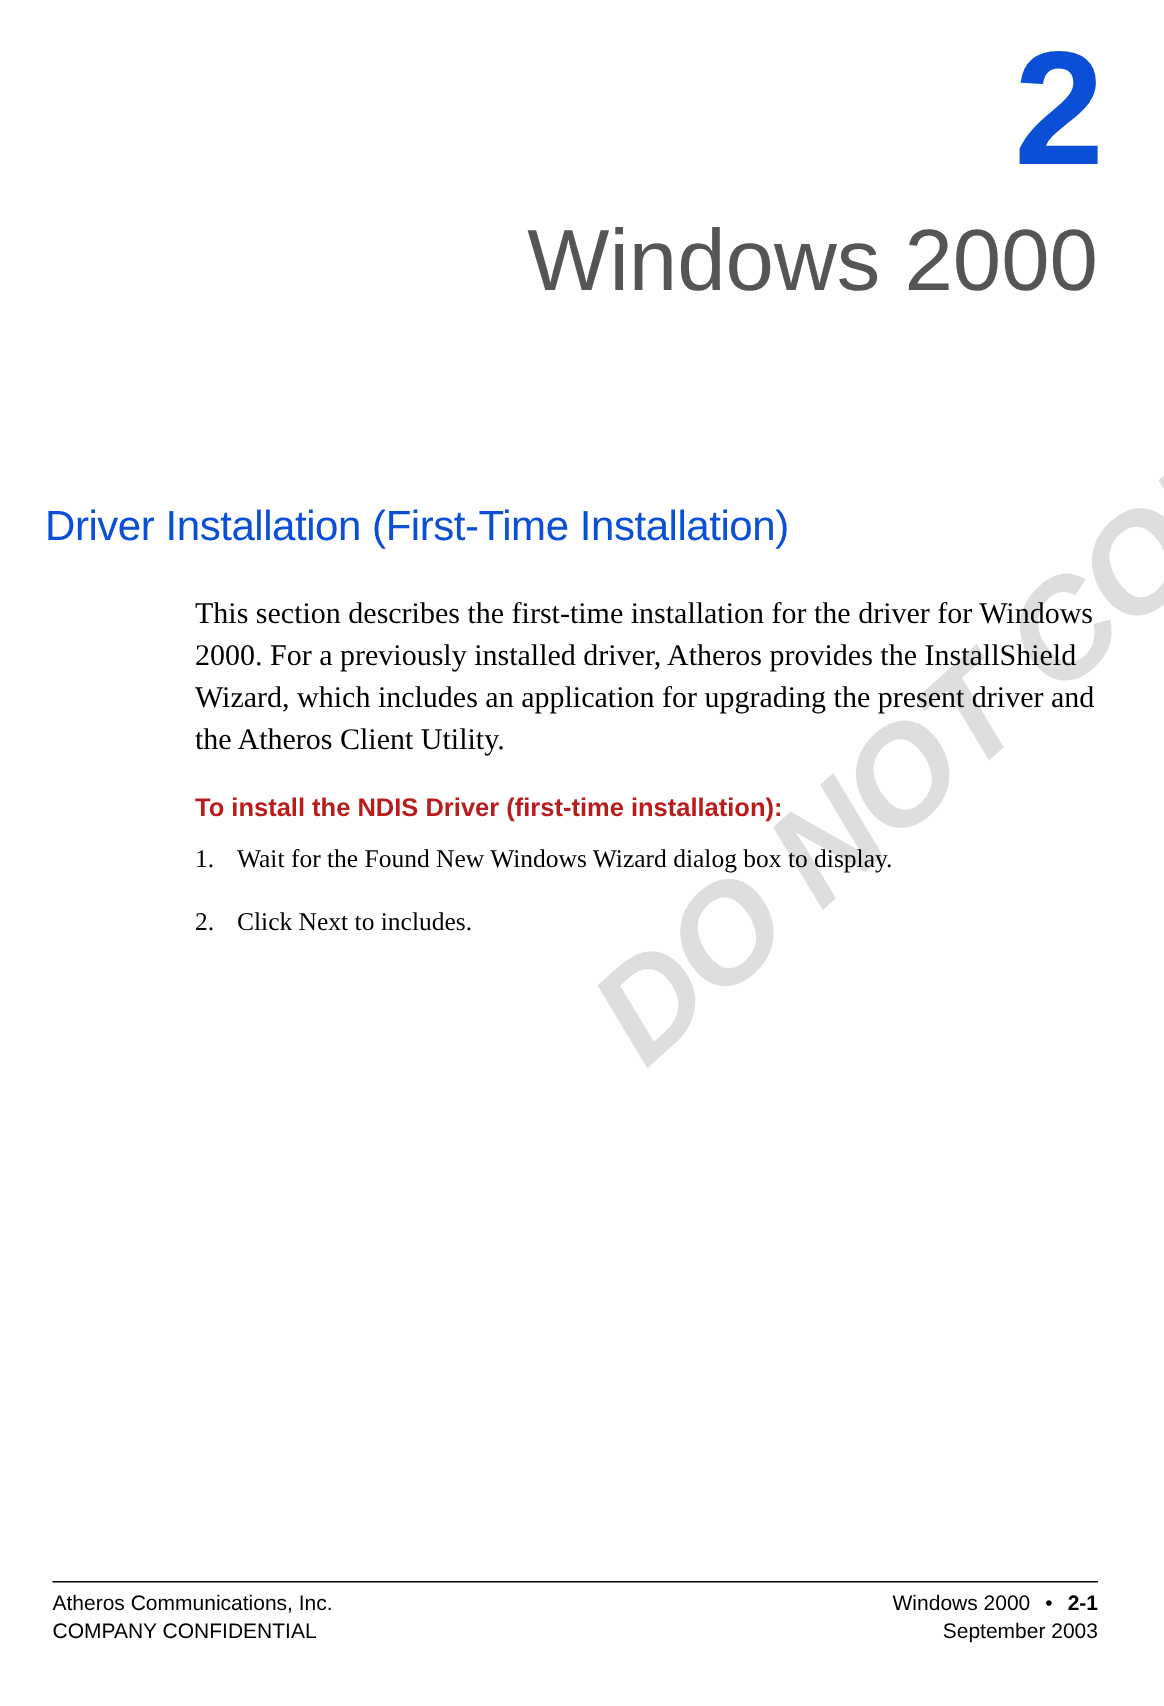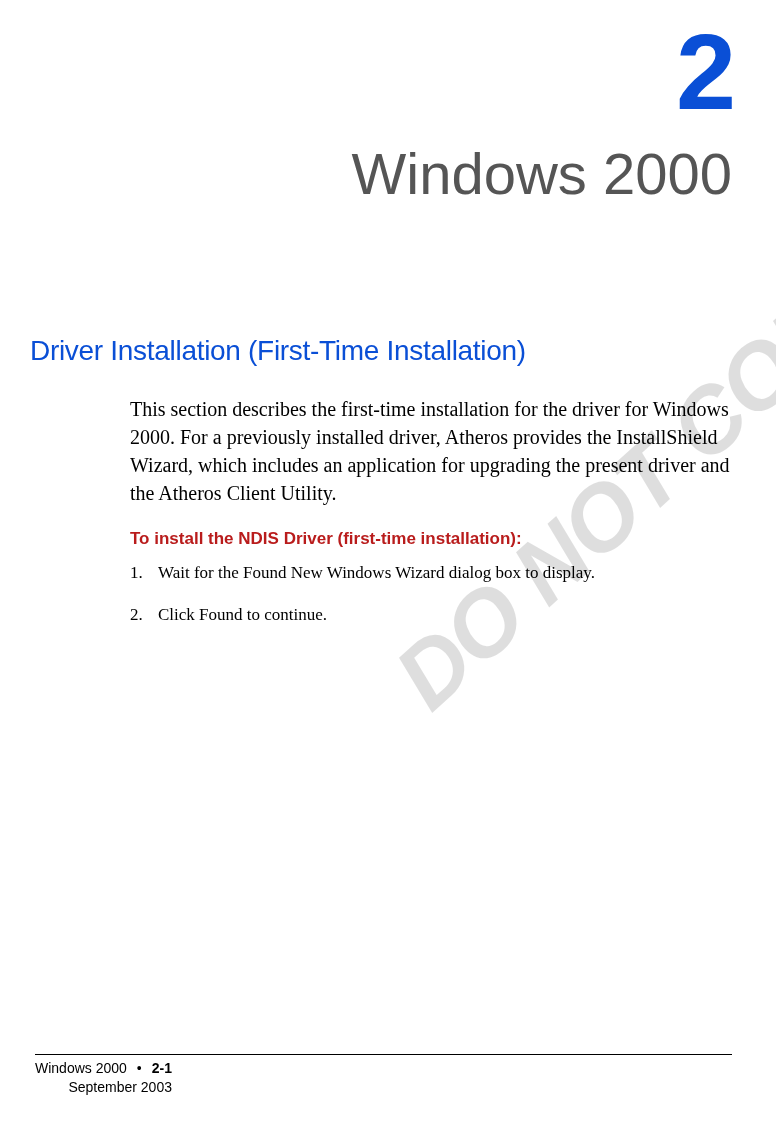--- a/index.html
+++ b/index.html
@@ -145,25 +145,29 @@
     <div class="sub-heading">To install the NDIS Driver (first-time installation):</div>
 
 
     <div class="step">
       <span class="step-num">1.</span>
       <span>Wait for the Found New Windows Wizard dialog box to display.</span>
     </div>
 
     <div class="step">
       <span class="step-num">2.</span>
-      <span>Click Found to continue.</span>
+      <span>Click Next to includes.</span>
     </div>
   </div>
 
   <div class="footer">
+    <div class="footer-left">
+      <div>Atheros Communications, Inc.</div>
+      <div>COMPANY CONFIDENTIAL</div>
+    </div>
     <div class="footer-right">
       <div class="top">
         <span>Windows 2000</span>
         <span class="bullet">•</span>
         <span class="pgnum">2-1</span>
       </div>
       <div>September 2003</div>
     </div>
   </div>
 

